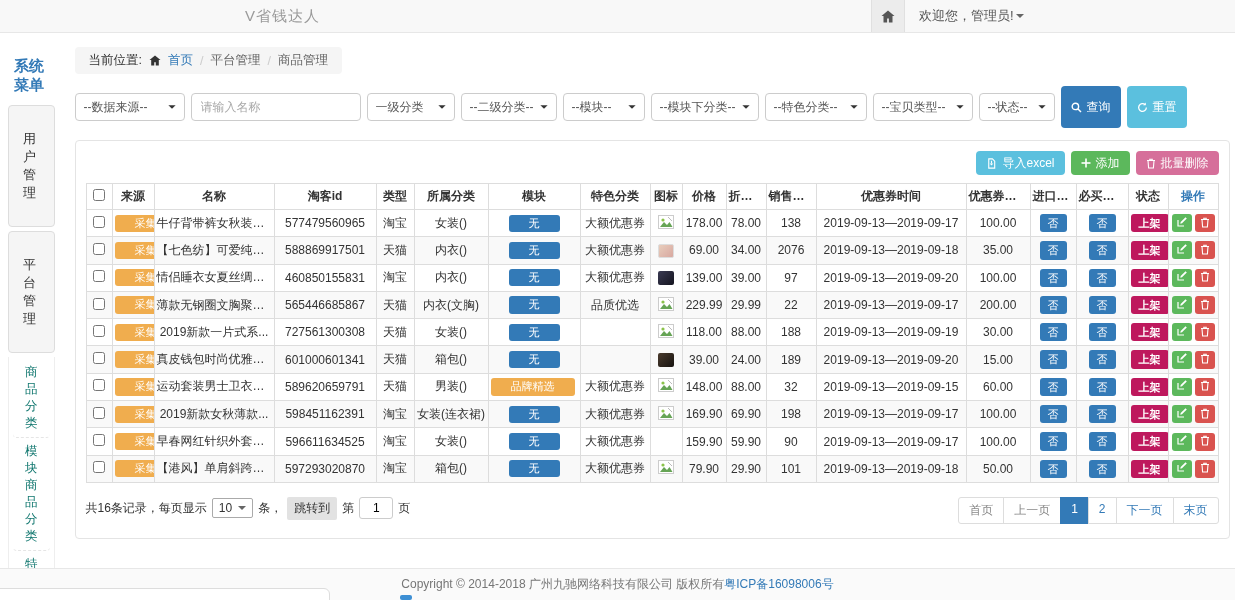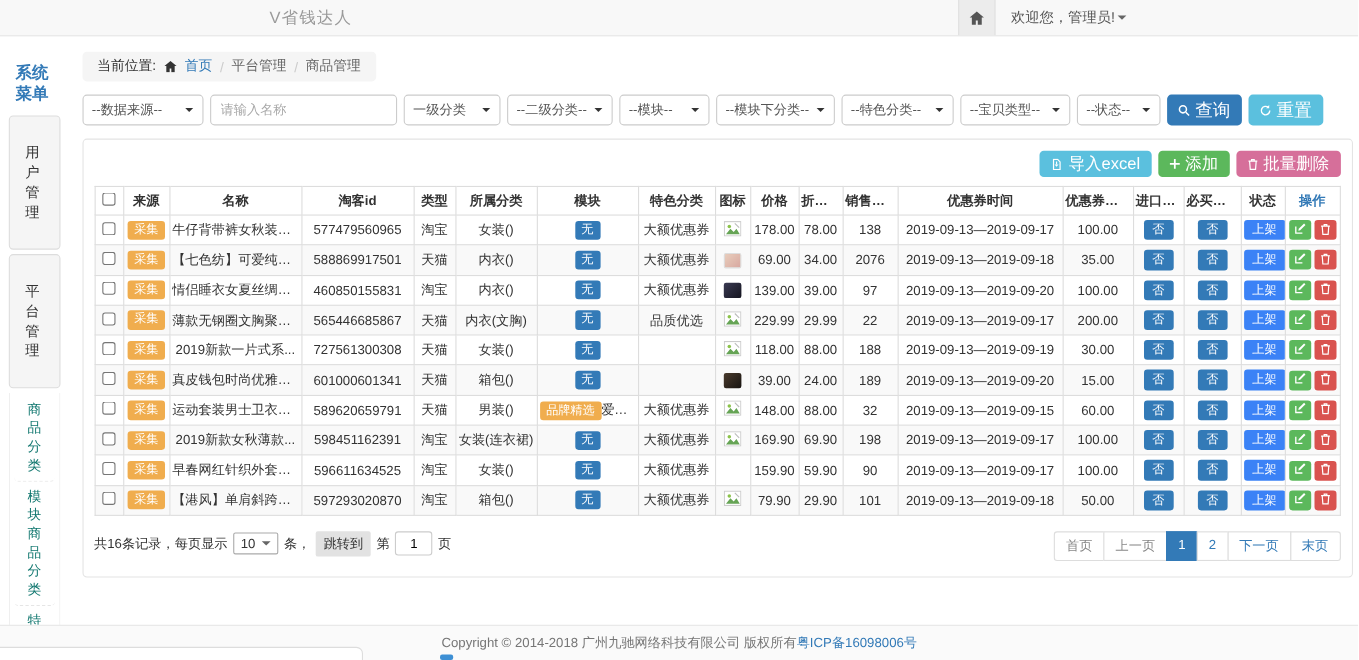--- a/index.html
+++ b/index.html
@@ -32,44 +32,44 @@
   .breadcrumb .sep { color:#ccc; }
   .crumb-home { color:#337ab7; cursor:pointer; }
   .crumb-item { color:#666; cursor:pointer; }
 
   
   .filters { display:flex; align-items:center; gap:6px; margin-top:12px; flex-wrap:nowrap; }
   .fselect { display:inline-flex; align-items:center; justify-content:space-between; gap:6px; height:28px; border:1px solid #ccc; border-radius:4px; background:#fff; padding:0 8px; font-size:12px; color:#555; cursor:pointer; white-space:nowrap; }
   .fselect .caret { border-top-color:#333; transform:scale(.9); }
   .finput { height:28px; width:170px; border:1px solid #ccc; border-radius:4px; padding:0 9px; font-size:12px; color:#555; font-family:inherit; }
   .finput::placeholder { color:#a9a9a9; }
-  .btn { display:inline-flex; align-items:center; gap:5px; border:none; border-radius:4px; color:#fff; font-size:16px; padding:0 10px; height:28px; cursor:pointer; font-family:inherit; white-space:nowrap; }
+  .btn { display:inline-flex; align-items:center; gap:5px; border:none; border-radius:4px; color:#fff; font-size:12px; padding:0 10px; height:42px; cursor:pointer; font-family:inherit; white-space:nowrap; }
   .btn-primary { background:#337ab7; }
   .btn-info { background:#5bc0de; }
   .btn-success { background:#5cb85c; }
   .btn-danger { background:#be185d; }
   .btn-danger.dim { opacity:.62; }
 
   
   .panel { border:1px solid #e4e4e4; border-radius:4px; margin-top:12px; padding:10px 10px 14px 10px; }
   .toolbar { display:flex; justify-content:flex-end; gap:6px; margin-bottom:8px; }
-  .toolbar .btn { height:24px; font-size:15px; }
+  .toolbar .btn { height:24px; font-size:12px; }
 
   
   table.grid { width:100%; border-collapse:collapse; table-layout:fixed; font-size:12px; }
   .grid th, .grid td { border:1px solid #ddd; text-align:center; padding:4px 2px; overflow:hidden; white-space:nowrap; text-overflow:ellipsis; vertical-align:middle; height:26px; }
   .grid th { font-weight:bold; color:#333; background:#fff; }
   .grid th.op-h { color:#337ab7; }
   .grid tbody tr:nth-child(even) { background:#f9f9f9; }
-  .badge { display:inline-block; border-radius:3px; color:#fff; font-size:11px; padding:2px 6px; line-height:1.2; }
+  .badge { display:inline-block; border-radius:3px; color:#fff; font-size:11px; padding:2px 20px; line-height:1.2; }
   .badge.orange { background:#f0ad4e; }
   .badge.blue { background:#337ab7; }
   .mini-btn { display:inline-block; border-radius:3px; color:#fff; font-size:11px; padding:2px 8px; line-height:1.3; cursor:pointer; border:none; font-family:inherit; }
   .mini-blue { background:#337ab7; }
-  .mini-green { background:#3b82f6; }
+  .mini-green { background:#be185d;font-weight:bold; }
   .icon-btn { display:inline-flex; align-items:center; justify-content:center; width:20px; height:18px; border-radius:3px; cursor:pointer; border:none; padding:0; }
   .icon-btn.edit { background:#5cb85c; margin-right:3px; }
   .icon-btn.del { background:#d9534f; }
   .thumb { display:inline-block; width:16px; height:14px; border-radius:2px; vertical-align:middle; }
   .thumb.beige { background:linear-gradient(135deg,#e8cdbc,#d8a8a0); border:1px solid #ddd; }
   .thumb.navy { background:linear-gradient(135deg,#3a3a52,#14141f); }
   .thumb.dark { background:linear-gradient(135deg,#4a3b2d,#171310); }
   .grid input[type=checkbox] { width:12px; height:12px; cursor:pointer; }
 
   

